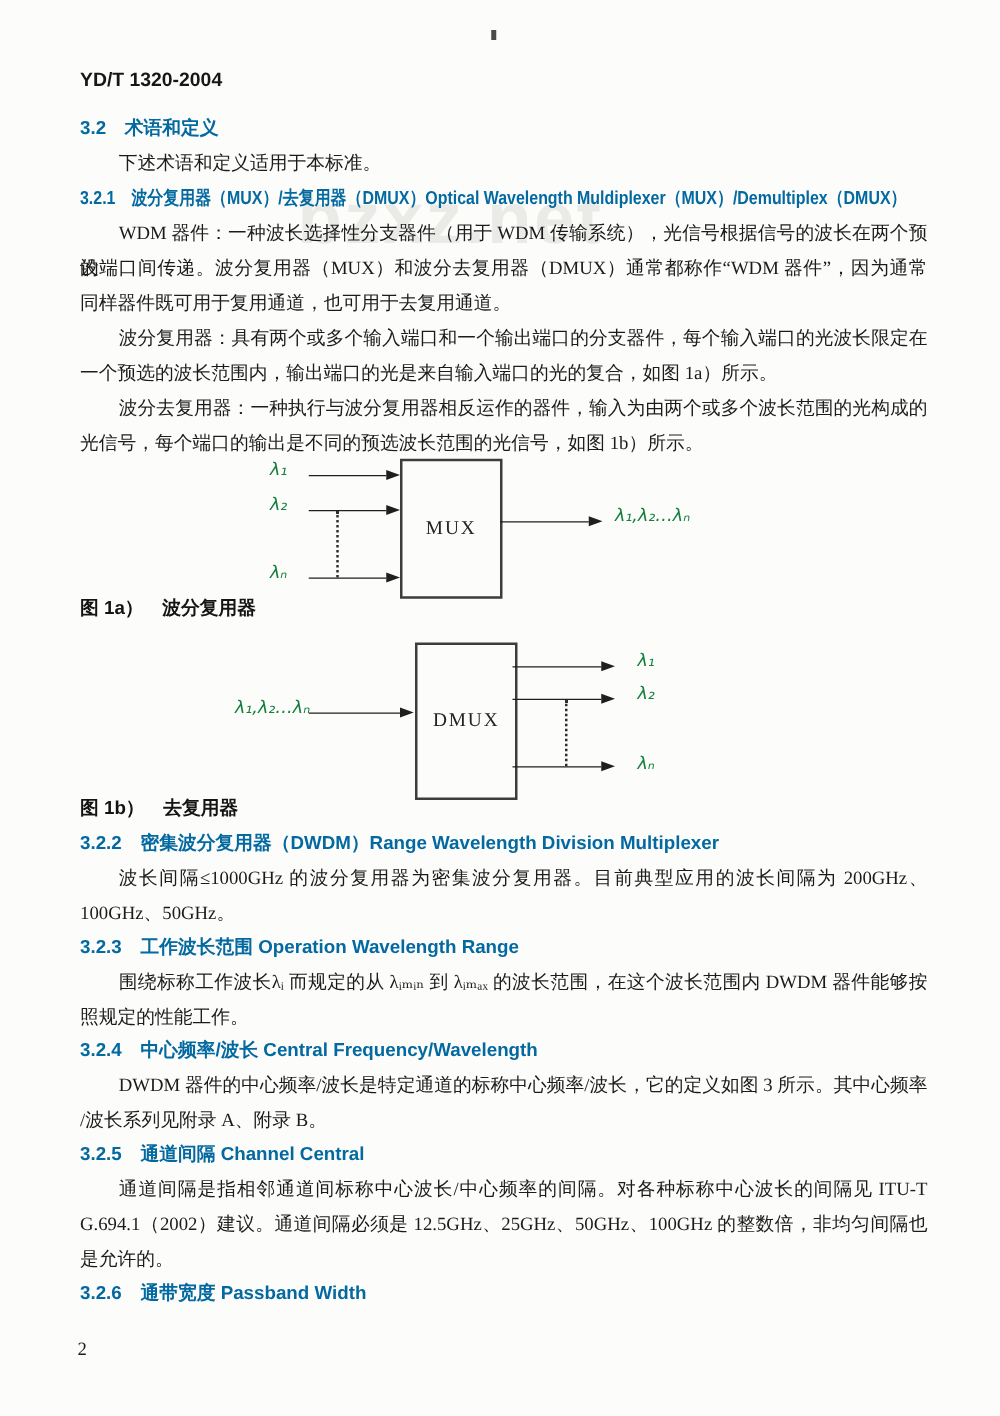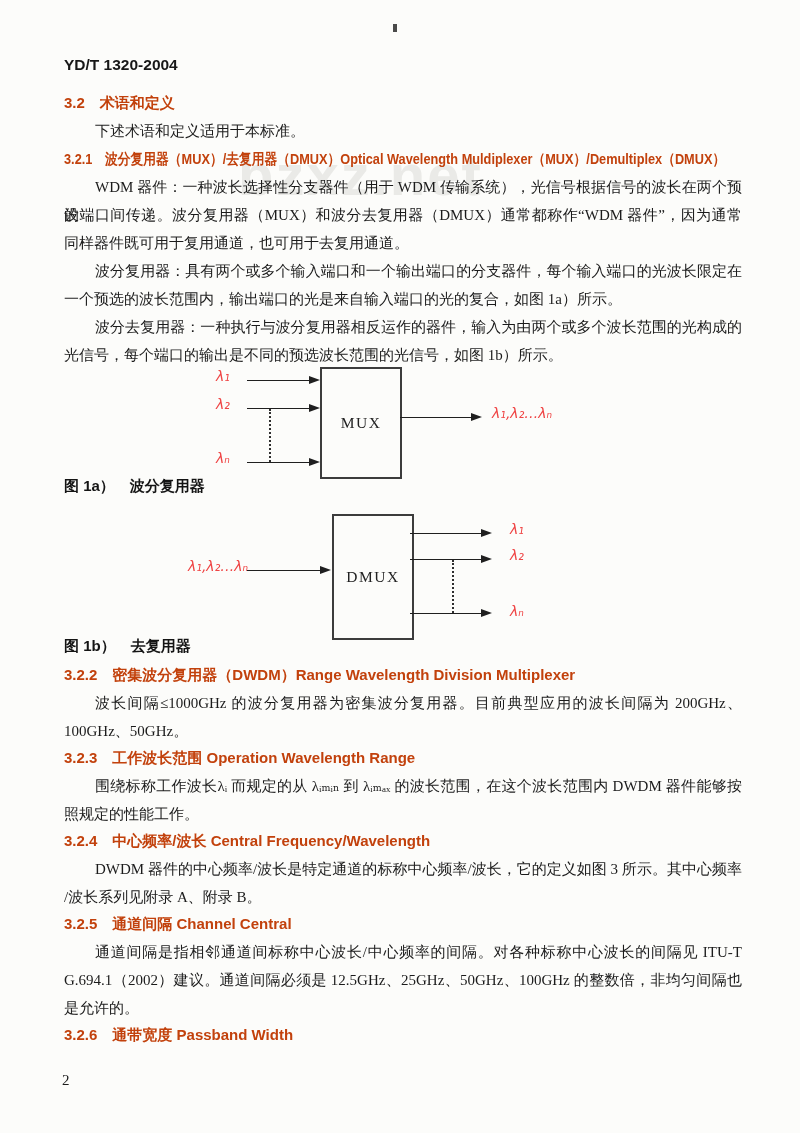--- a/index.html
+++ b/index.html
@@ -13,35 +13,35 @@
     font-family:Liberation Sans, sans-serif;
     font-weight:bold;font-size:58px;line-height:1;color:#eaeae7;letter-spacing:2px;text-align:center;
   }
   .speck{position:absolute;left:393px;top:24px;width:4px;height:8px;background:#4a4a4a;z-index:1;}
   .ln{
     position:absolute;left:64px;width:678px;height:28px;line-height:28px;
     font-size:15px;z-index:2;white-space:normal;overflow:visible;
   }
   .hd{
     font-family:"Liberation Sans","DejaVu Sans",sans-serif;
-    font-weight:bold;color:#c2410c;
+    font-weight:bold;color:#0369a1;
   }
   .just{text-align:justify;text-align-last:justify;}
   .ind{text-indent:31px;}
   .squeeze{display:inline-block;transform:scaleX(0.85);transform-origin:0 50%;white-space:nowrap;}
   .docnum{position:absolute;left:64px;top:56px;font-family:"Liberation Sans","DejaVu Sans",sans-serif;
     font-size:15.5px;font-weight:bold;color:#171717;z-index:2;}
   .pagenum{position:absolute;left:62px;top:1072px;font-size:15px;z-index:2;}
   .fig{position:absolute;left:64px;width:678px;z-index:2;}
   .fbox{
     position:absolute;border:2px solid #3c3c3c;background:transparent;
     display:flex;align-items:center;justify-content:center;
     font-size:15.5px;letter-spacing:1.5px;color:#222;
   }
-  .lam{position:absolute;font-style:italic;font-size:14px;color:#ef4444;
+  .lam{position:absolute;font-style:italic;font-size:14px;color:#15803d;
     font-family:"DejaVu Sans",sans-serif;white-space:nowrap;}
   .aline{position:absolute;height:0;border-top:1.6px solid #1f1f1f;}
   .ahead{position:absolute;width:0;height:0;border-left:11px solid #1f1f1f;
     border-top:4px solid transparent;border-bottom:4px solid transparent;}
   .dotl{position:absolute;width:0;border-left:2px dotted #2e2e2e;}
   .caption{position:absolute;left:0;width:100%;text-align:left;
     font-family:"Liberation Sans","DejaVu Sans",sans-serif;
     font-weight:bold;font-size:15px;color:#141414;}
 </style>
 </head>

